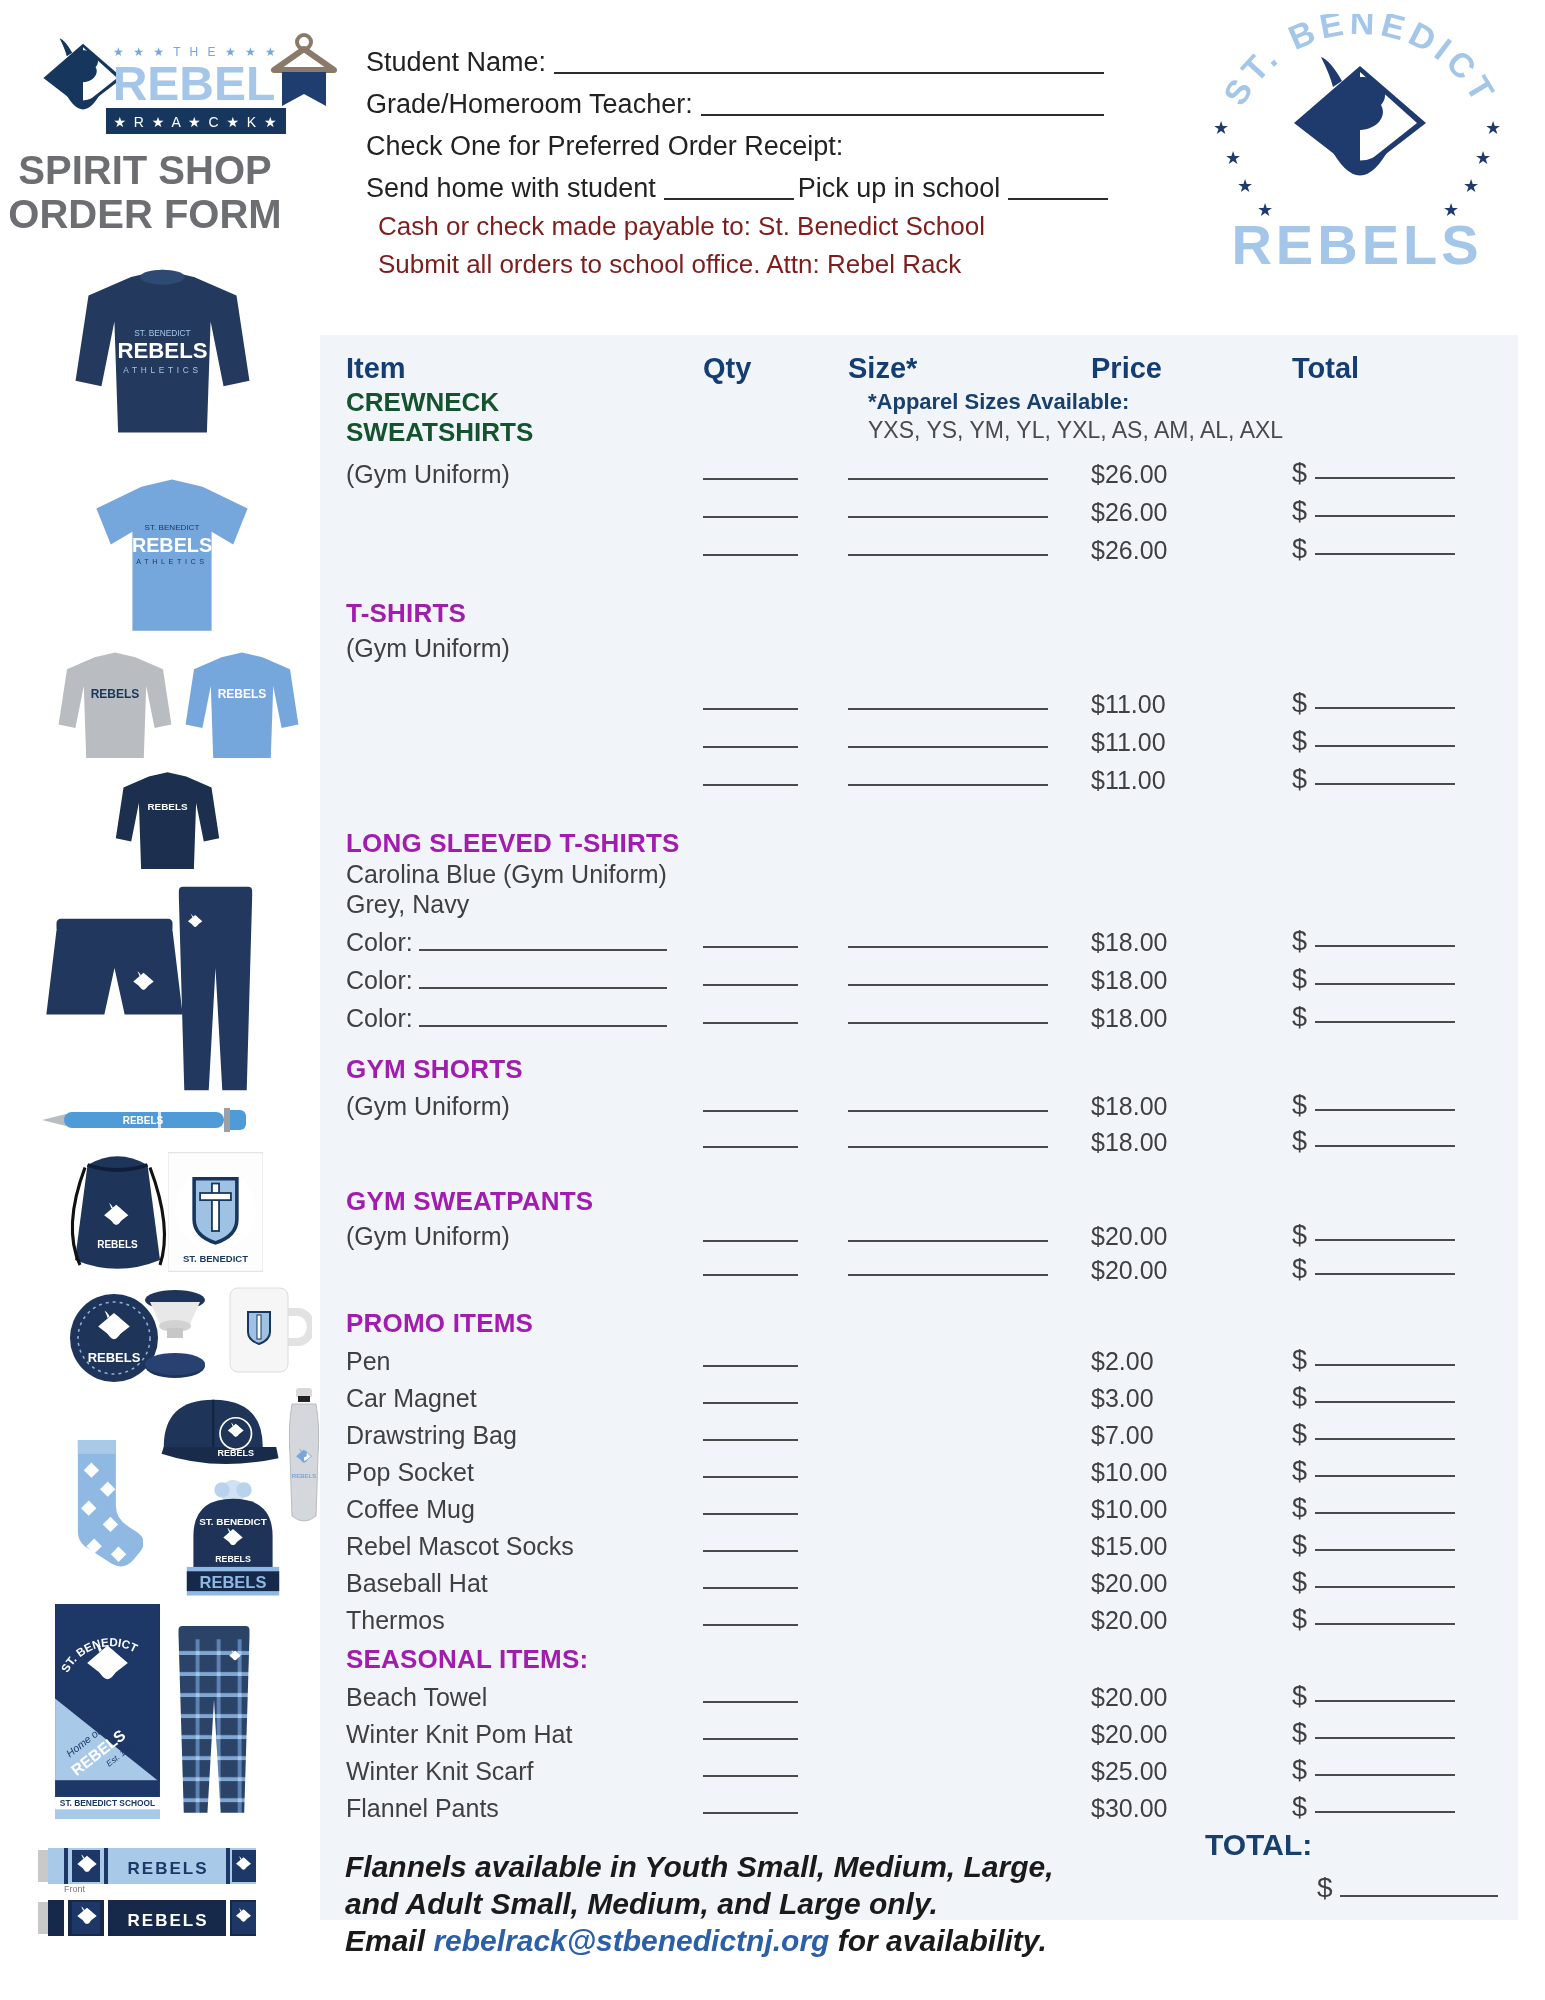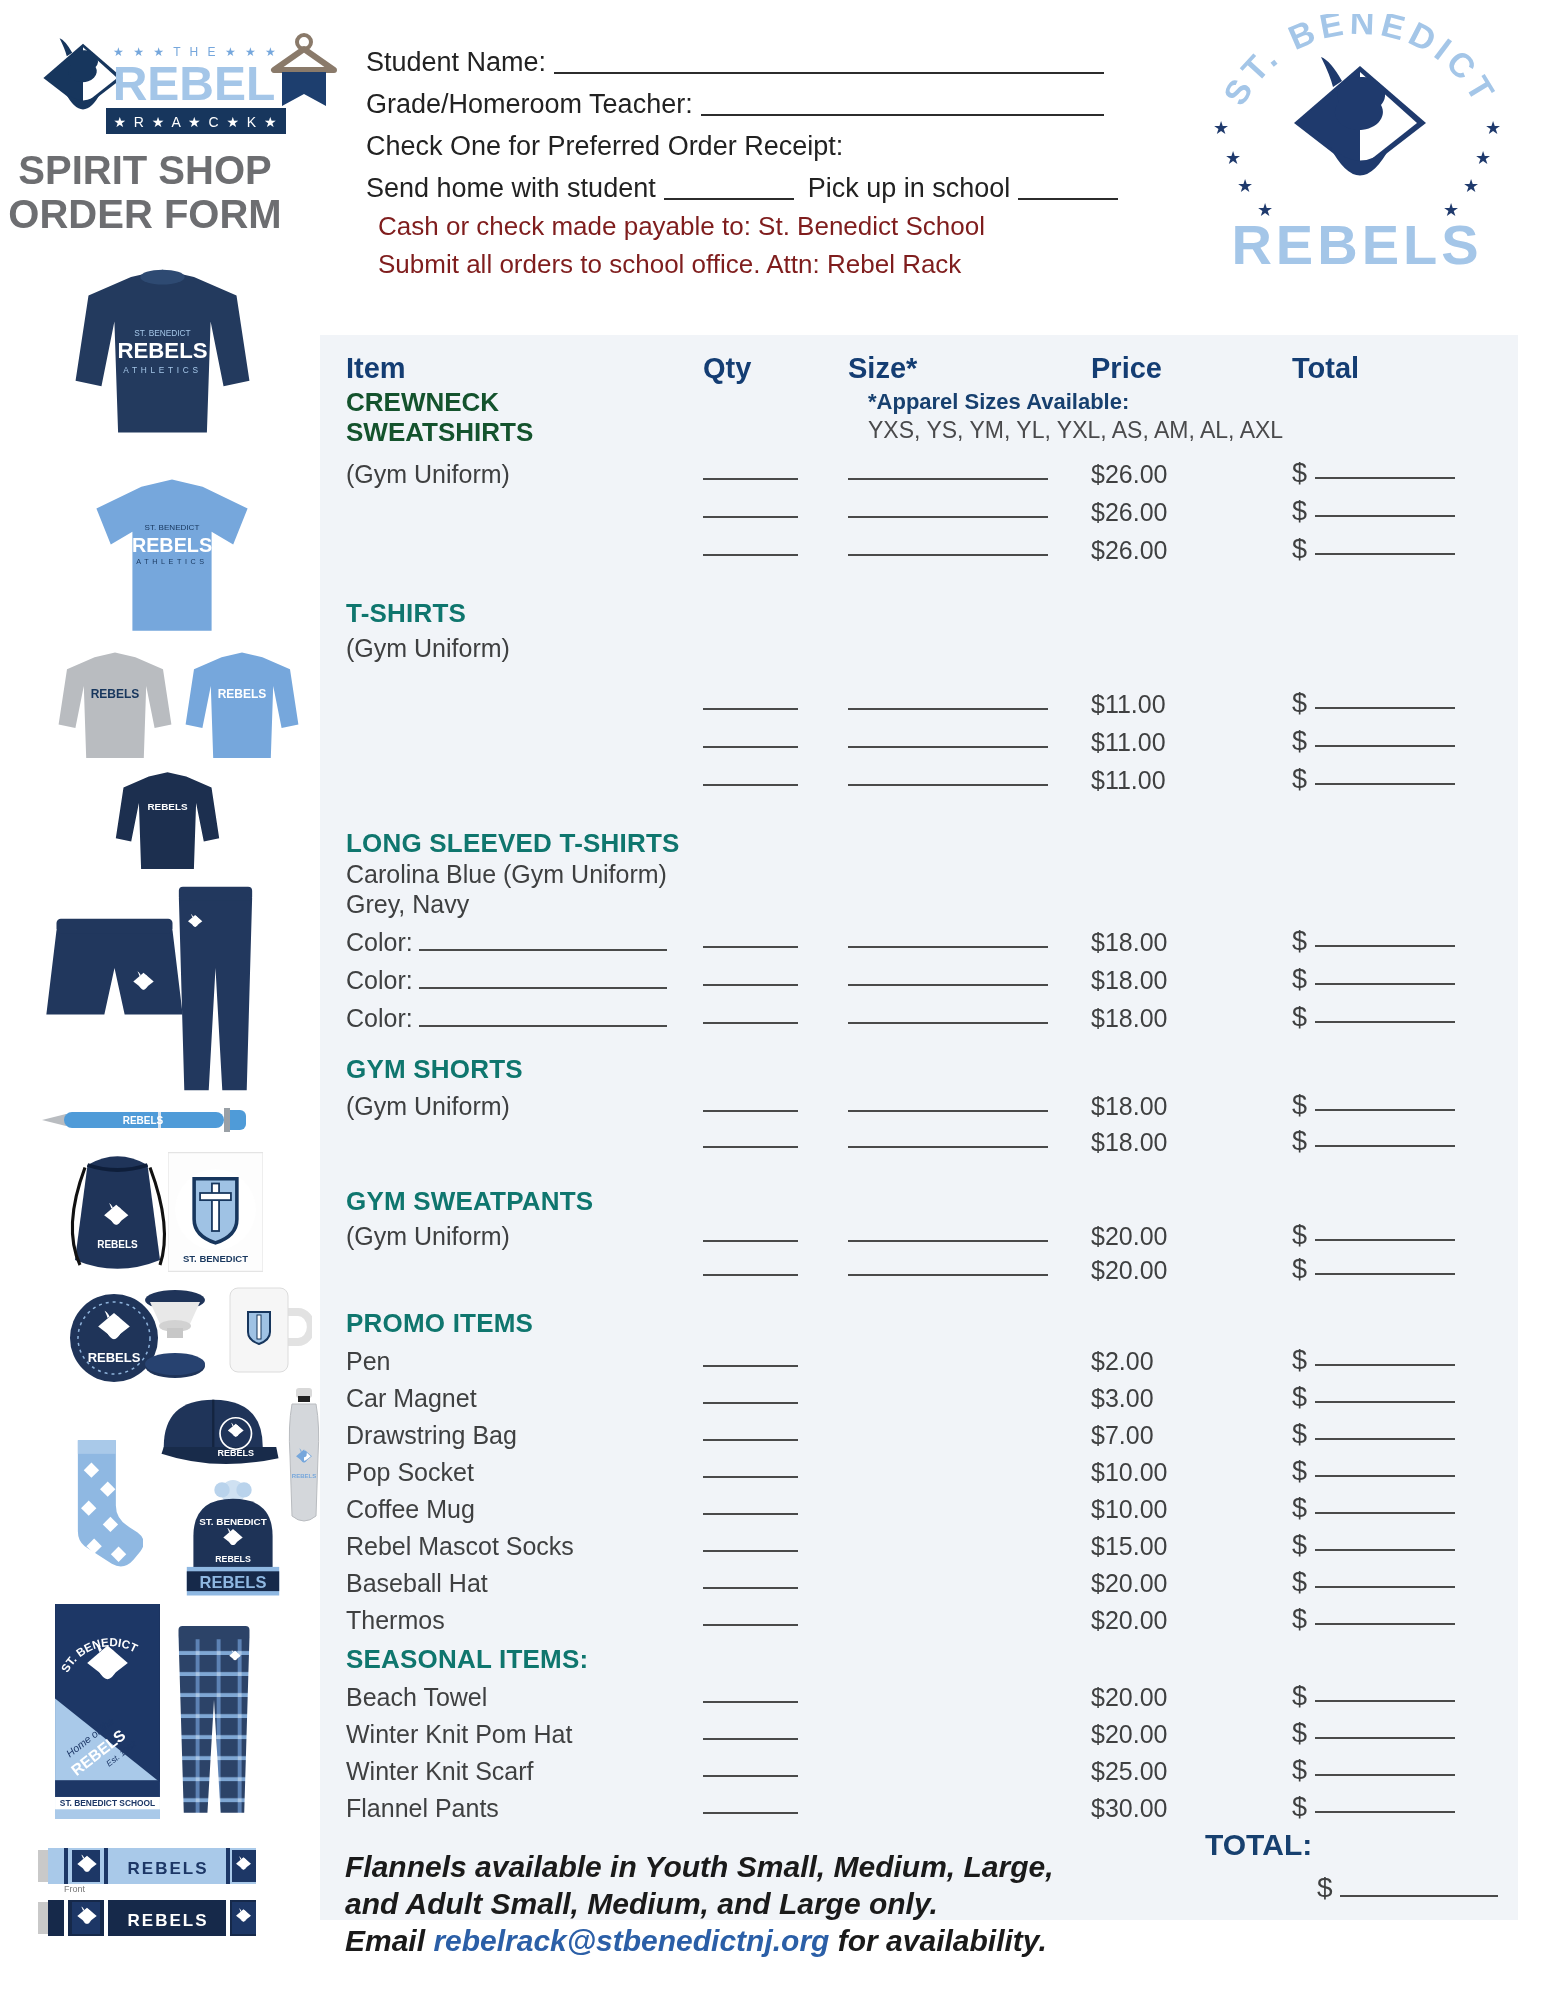--- a/index.html
+++ b/index.html
@@ -28,21 +28,21 @@
   .ci{width:357px;} .cq{width:145px;} .cs{width:243px;} .cp{width:201px;color:#3f4041;}
   .ct{flex:1;white-space:nowrap;}
   .cq .bl{width:95px;margin-bottom:3px;border-bottom-color:#4a4a4a;}
   .cs .bl{width:200px;margin-bottom:3px;border-bottom-color:#4a4a4a;}
   .ct .bl{width:140px;margin-bottom:3px;border-bottom-color:#4a4a4a;}
   .ct .dollar{font-size:27px;margin-right:8px;}
   .thead{display:flex;align-items:flex-end;height:36px;margin-top:14px;padding-left:26px;
          font-weight:bold;font-size:29px;color:#143d73;}
   .thead .ci,.thead .cq,.thead .cs,.thead .cp{color:#143d73;}
   .sec-title{height:40px;display:flex;align-items:flex-end;padding-left:26px;
-             font-weight:bold;font-size:26px;color:#0f766e;letter-spacing:0.2px;}
+             font-weight:bold;font-size:26px;color:#a21caf;letter-spacing:0.2px;}
   .sub{height:34px;display:flex;align-items:flex-end;padding-left:26px;font-size:25px;color:#3f4041;}
   .sub.h30{height:30px;}
   .crew-head{position:relative;height:64px;margin-top:2px;}
   .crew-head .tt{position:absolute;left:26px;top:0;font-weight:bold;font-size:26px;color:#14532d;line-height:30px;}
   .sizes-note{position:absolute;left:548px;top:0;line-height:29px;}
   .sizes-note .t1{font-weight:bold;color:#17406f;font-size:22px;}
   .sizes-note .t2{color:#4a4a4c;font-size:23px;}
   .color-lbl{white-space:nowrap;}
   .color-lbl .bl{width:248px;margin-left:6px;border-bottom-color:#4a4a4a;}
 
@@ -127,21 +127,21 @@
     <div class="fline">
       <span class="lbl">Grade/Homeroom Teacher:</span>
       <span class="bl"></span>
     </div>
     <div class="fline">
       <span class="lbl">Check One for Preferred Order Receipt:</span>
     </div>
     <div class="fline">
       <span class="lbl">Send home with student</span>
       <span class="bl fix130"></span>
-      <span class="lbl" style="margin-left:12px">Pick up in school</span>
+      <span class="lbl" style="margin-left:2px">Pick up in school</span>
       <span class="bl fix95"></span>
     </div>
     <div class="note">Cash or check made payable to: St. Benedict School</div>
     <div class="note">Submit all orders to school office. Attn: Rebel Rack</div>
   </div>
 
   <div class="abs school-logo">
     <svg width="345" height="260" viewBox="0 0 345 260">
       <defs>
           <path id="arcTop" d="M45,150 A130,130 0 0 1 305,150"></path>

